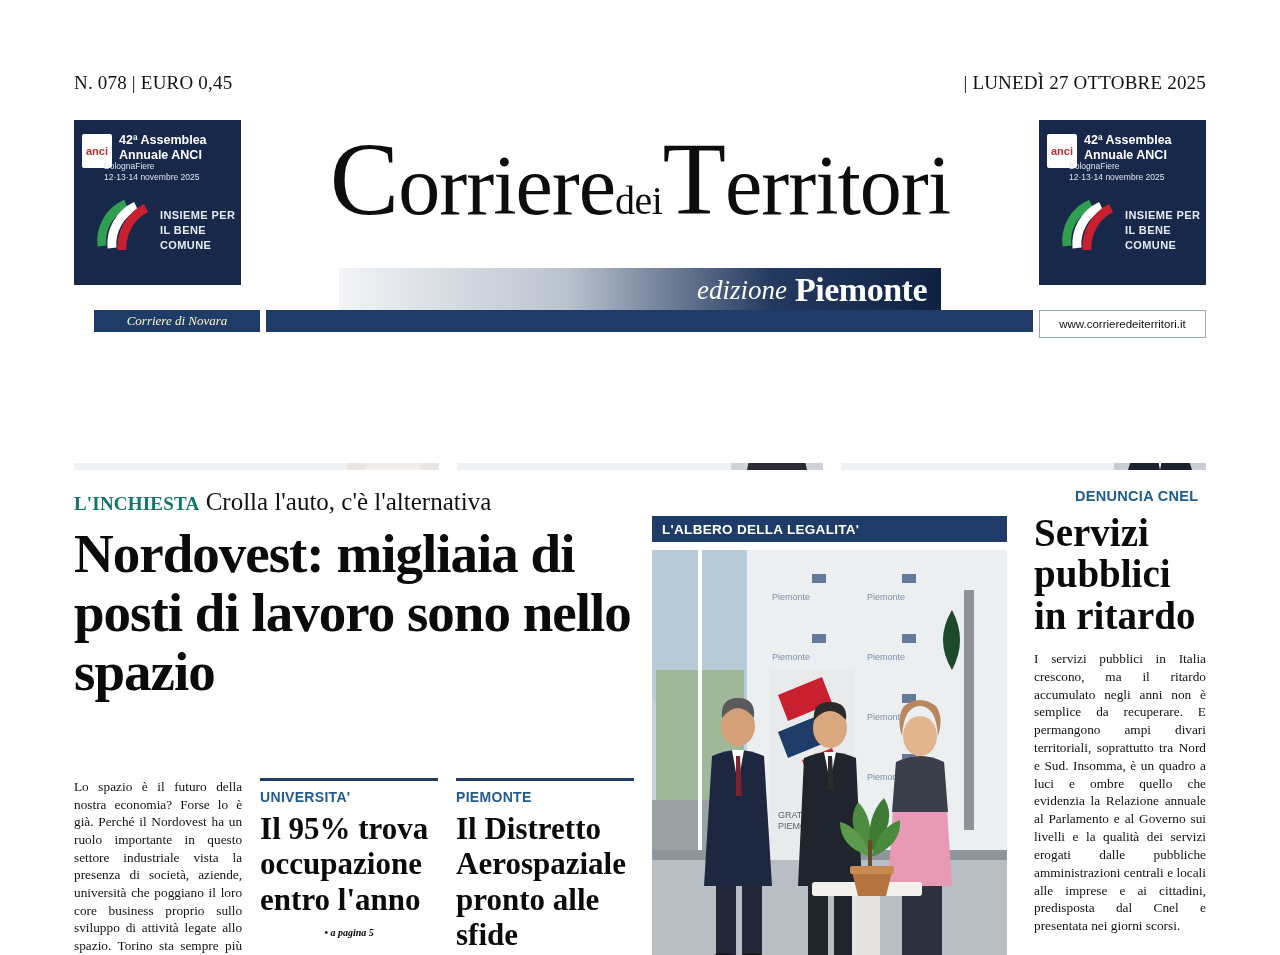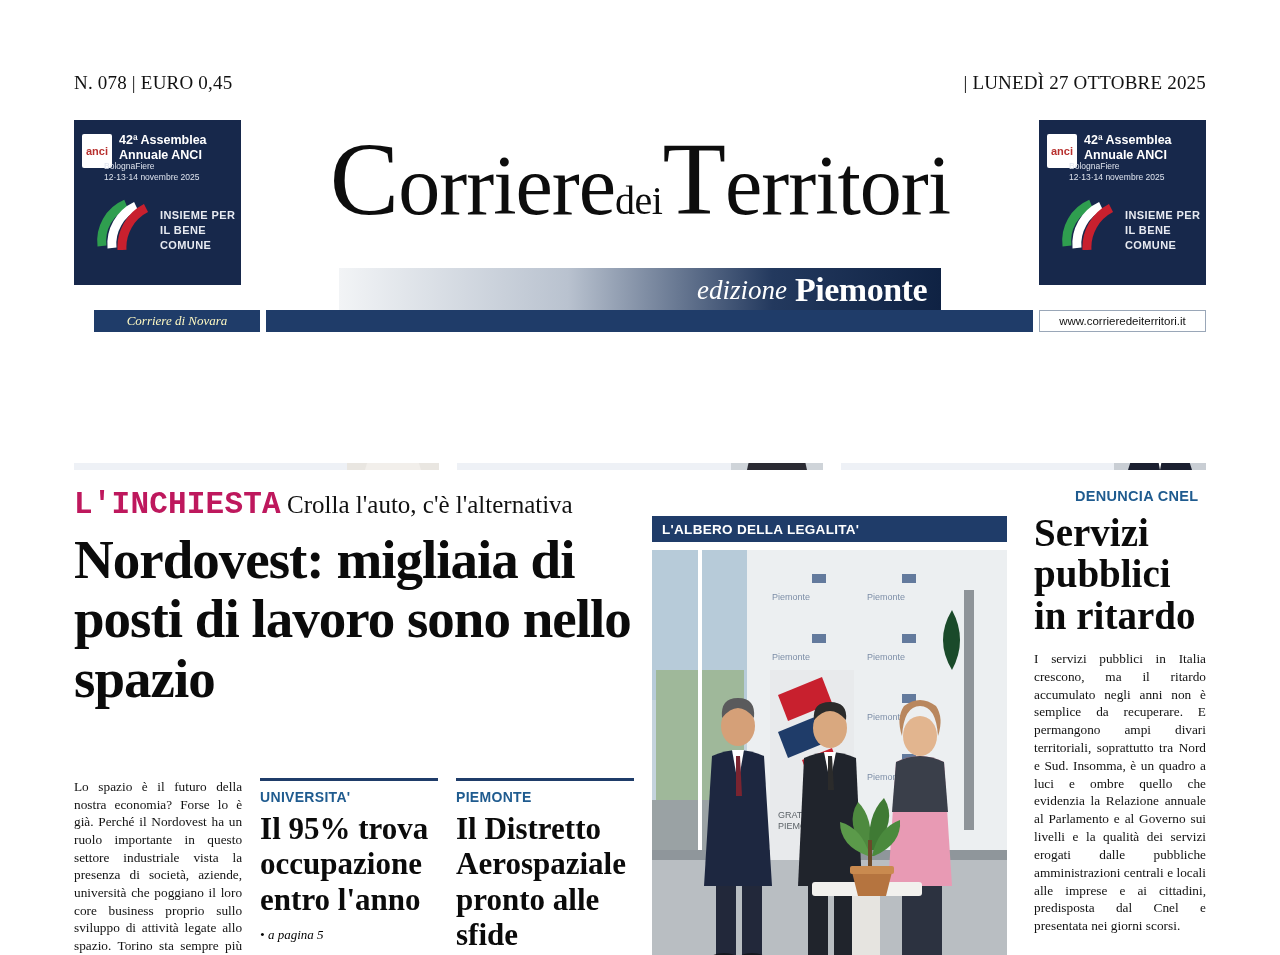--- a/index.html
+++ b/index.html
@@ -86,21 +86,21 @@
   .subbar { position: absolute; left: 74px; top: 310px; width: 1132px; height: 24px; }
   .subbar .blue-strip {
     position: absolute; left: 192px; right: 173px; top: 0; height: 22px; background: #1f3c69;
   }
   .subbar .local {
     position: absolute; left: 0; top: 0; width: 166px; height: 22px; background: #1f3c69;
     color: #fef9c3; font-size: 13px; display: flex; align-items: center; justify-content: center;
     font-family: "Liberation Serif", serif; font-style: italic; margin-left: 20px;
   }
   .subbar .site {
-    position: absolute; right: 0; top: 0; width: 167px; height: 22px;
+    position: absolute; right: 0; top: 0; width: 167px; height: 28px;
     border: 1px solid #9aa7b8; color: #111; font-size: 11.5px;
     display: flex; align-items: center; justify-content: center;
     font-family: "Liberation Sans", sans-serif;
   }
 
   
   .promos {
     position: absolute; left: 74px; top: 343px; width: 1132px; height: 127px;
     display: flex; gap: 18px;
   }
@@ -128,39 +128,39 @@
   .face { position: absolute; inset: 0; }
 
   
   .main { position: absolute; left: 74px; top: 488px; width: 1132px; height: 470px; }
 
   .col-left { position: absolute; left: 0; top: 0; width: 560px; }
   .inchiesta-line {
     font-size: 25px; line-height: 1.1; color: #111; white-space: nowrap;
   }
   .inchiesta-line .kick {
-    color: #be185d; font-weight: bold; letter-spacing: .2px;
-    font-family: Liberation Mono, monospace; font-size: 31px;
+    color: #0f766e; font-weight: bold; letter-spacing: .2px;
+    font-family: Liberation Serif, serif; font-size: 19px;
   }
   .big-head {
     margin-top: 8px;
     font-size: 55px; font-weight: bold; line-height: 1.08; letter-spacing: -1px; color: #0b0b0b;
   }
   .left-bottom { position: absolute; top: 290px; left: 0; width: 560px; display: flex; gap: 18px; }
   .body-col {
     width: 170px; font-size: 13.3px; line-height: 1.33; text-align: justify; color: #111;
     hyphens: auto;
   }
   .mini { width: 180px; border-top: 3px solid #1f3c69; padding-top: 8px; }
   .mini .kick {
     color: #1f5b8f; font-weight: bold; font-size: 14px; letter-spacing: .3px;
     font-family: "Liberation Sans", sans-serif;
   }
   .mini .h { margin-top: 6px; font-size: 31px; font-weight: bold; line-height: 1.14; color: #0b0b0b; }
-  .mini .pg { margin-top: 10px; text-align: left; font-size: 13px; font-weight: normal; font-style: italic; }
+  .mini .pg { margin-top: 10px; text-align: center; font-size: 10px; font-weight: bold; font-style: italic; }
 
   
   .col-center { position: absolute; left: 578px; top: 0; width: 355px; }
   .photo-kicker {
     height: 26px; background: #1f3c69; color: #fff;
     font-family: "Liberation Sans", sans-serif; font-weight: bold; font-size: 13.5px;
     display: flex; align-items: center; padding-left: 10px; letter-spacing: .3px; margin-top: 28px;
   }
   .photo {
     position: relative; margin-top: 8px; width: 355px; height: 432px; overflow: hidden;

